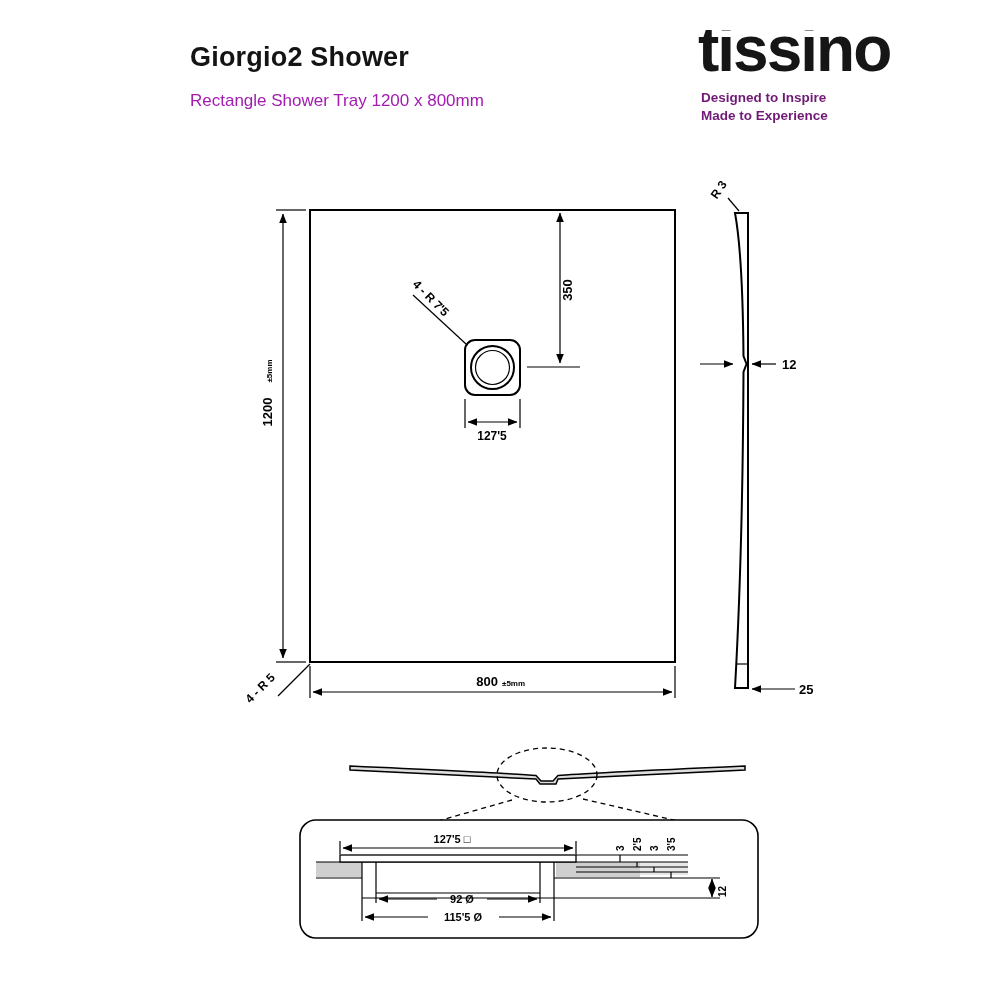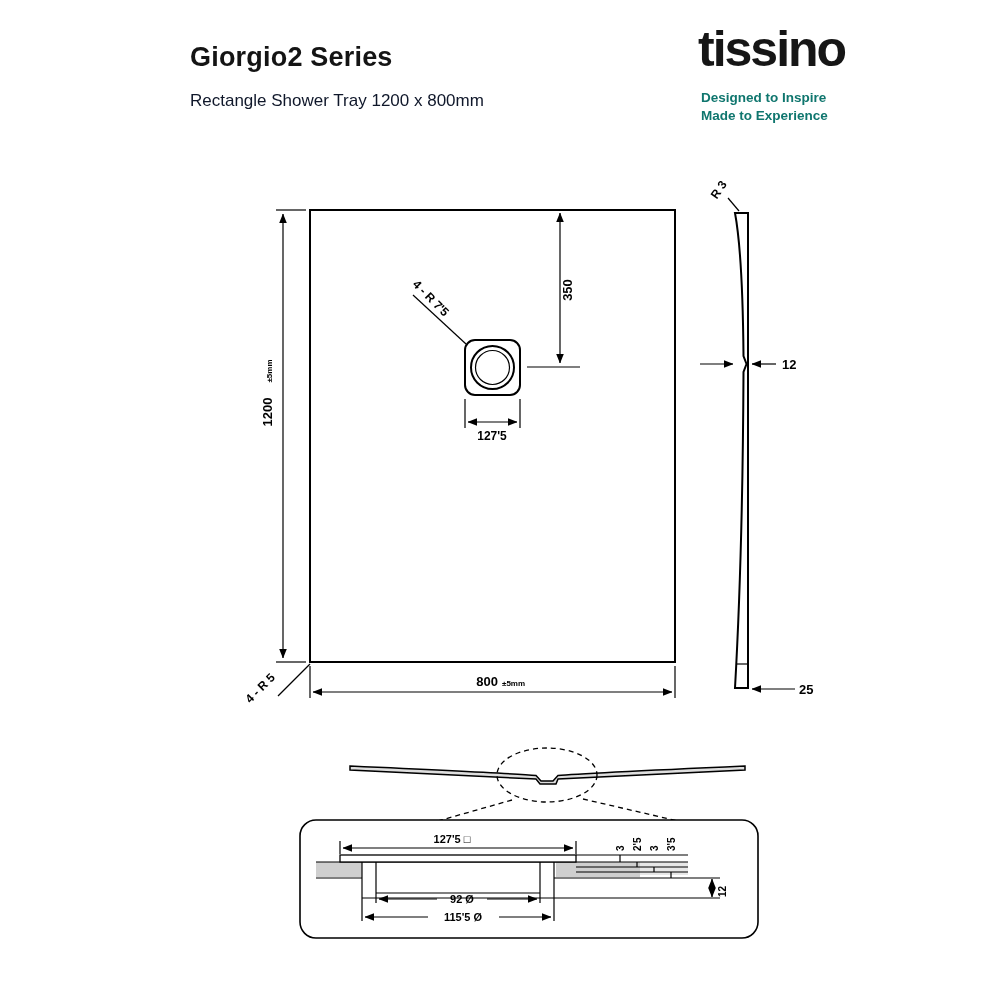--- a/index.html
+++ b/index.html
@@ -2,43 +2,43 @@
 <html><head>
 <meta charset="utf-8">
 <style>
   html,body{margin:0;padding:0;}
   body{
     width:1000px;height:1000px;position:relative;background:#ffffff;
     font-family:"Liberation Sans", sans-serif;color:#111;overflow:hidden;
   }
   .abs{position:absolute;}
   .title{left:190px;top:42px;font-size:27px;font-weight:bold;letter-spacing:.2px;color:#141414;}
-  .subtitle{left:190px;top:91px;font-size:17px;color:#0f172a;}
+  .subtitle{left:190px;top:91px;font-size:17px;color:#a21caf;}
   .logo-clip{left:698px;top:30px;width:196px;height:54px;overflow:hidden;}
-  .logo-text{position:relative;top:-11px;font-size:50px;font-weight:bold;letter-spacing:-2px;color:#161616;line-height:60px;}
-  .tagline{left:701px;font-size:13.5px;font-weight:bold;color:#0f766e;}
+  .logo-text{position:relative;top:-11px;font-size:64px;font-weight:bold;letter-spacing:-2px;color:#161616;line-height:60px;}
+  .tagline{left:701px;font-size:13.5px;font-weight:bold;color:#701a75;}
   .tg1{top:90px;} .tg2{top:108px;text-align:center;}
   svg{position:absolute;left:0;top:0;}
   .thick{fill:#ffffff;stroke:#000;stroke-width:2;}
   .thin{fill:none;stroke:#000;stroke-width:1.2;}
   .dash{fill:none;stroke:#000;stroke-width:1.3;stroke-dasharray:5 4;}
   .sect{fill:#dedede;stroke:#000;stroke-width:1.5;}
   .gray{fill:#cfcfcf;stroke:none;}
   .gray2{fill:#e8e8e8;stroke:none;}
   text{fill:#000;}
   .d13{font-size:13px;font-weight:bold;}
   .d12{font-size:12px;font-weight:bold;}
   .d11{font-size:11px;font-weight:bold;}
   .d10{font-size:10px;font-weight:bold;}
   .d8{font-size:8px;font-weight:bold;}
 </style>
 </head>
 <body>
 
-<div class="abs title">Giorgio2 Series</div>
+<div class="abs title">Giorgio2 Shower</div>
 <div class="abs subtitle">Rectangle Shower Tray 1200 x 800mm</div>
 
 <div class="abs logo-clip">
   <div class="logo-text">tissino</div>
 </div>
 <div class="abs tagline tg1">Designed to Inspire</div>
 <div class="abs tagline tg2">Made to Experience</div>
 
 <svg width="1000" height="1000" viewBox="0 0 1000 1000" xmlns="http://www.w3.org/2000/svg">
   <defs>

